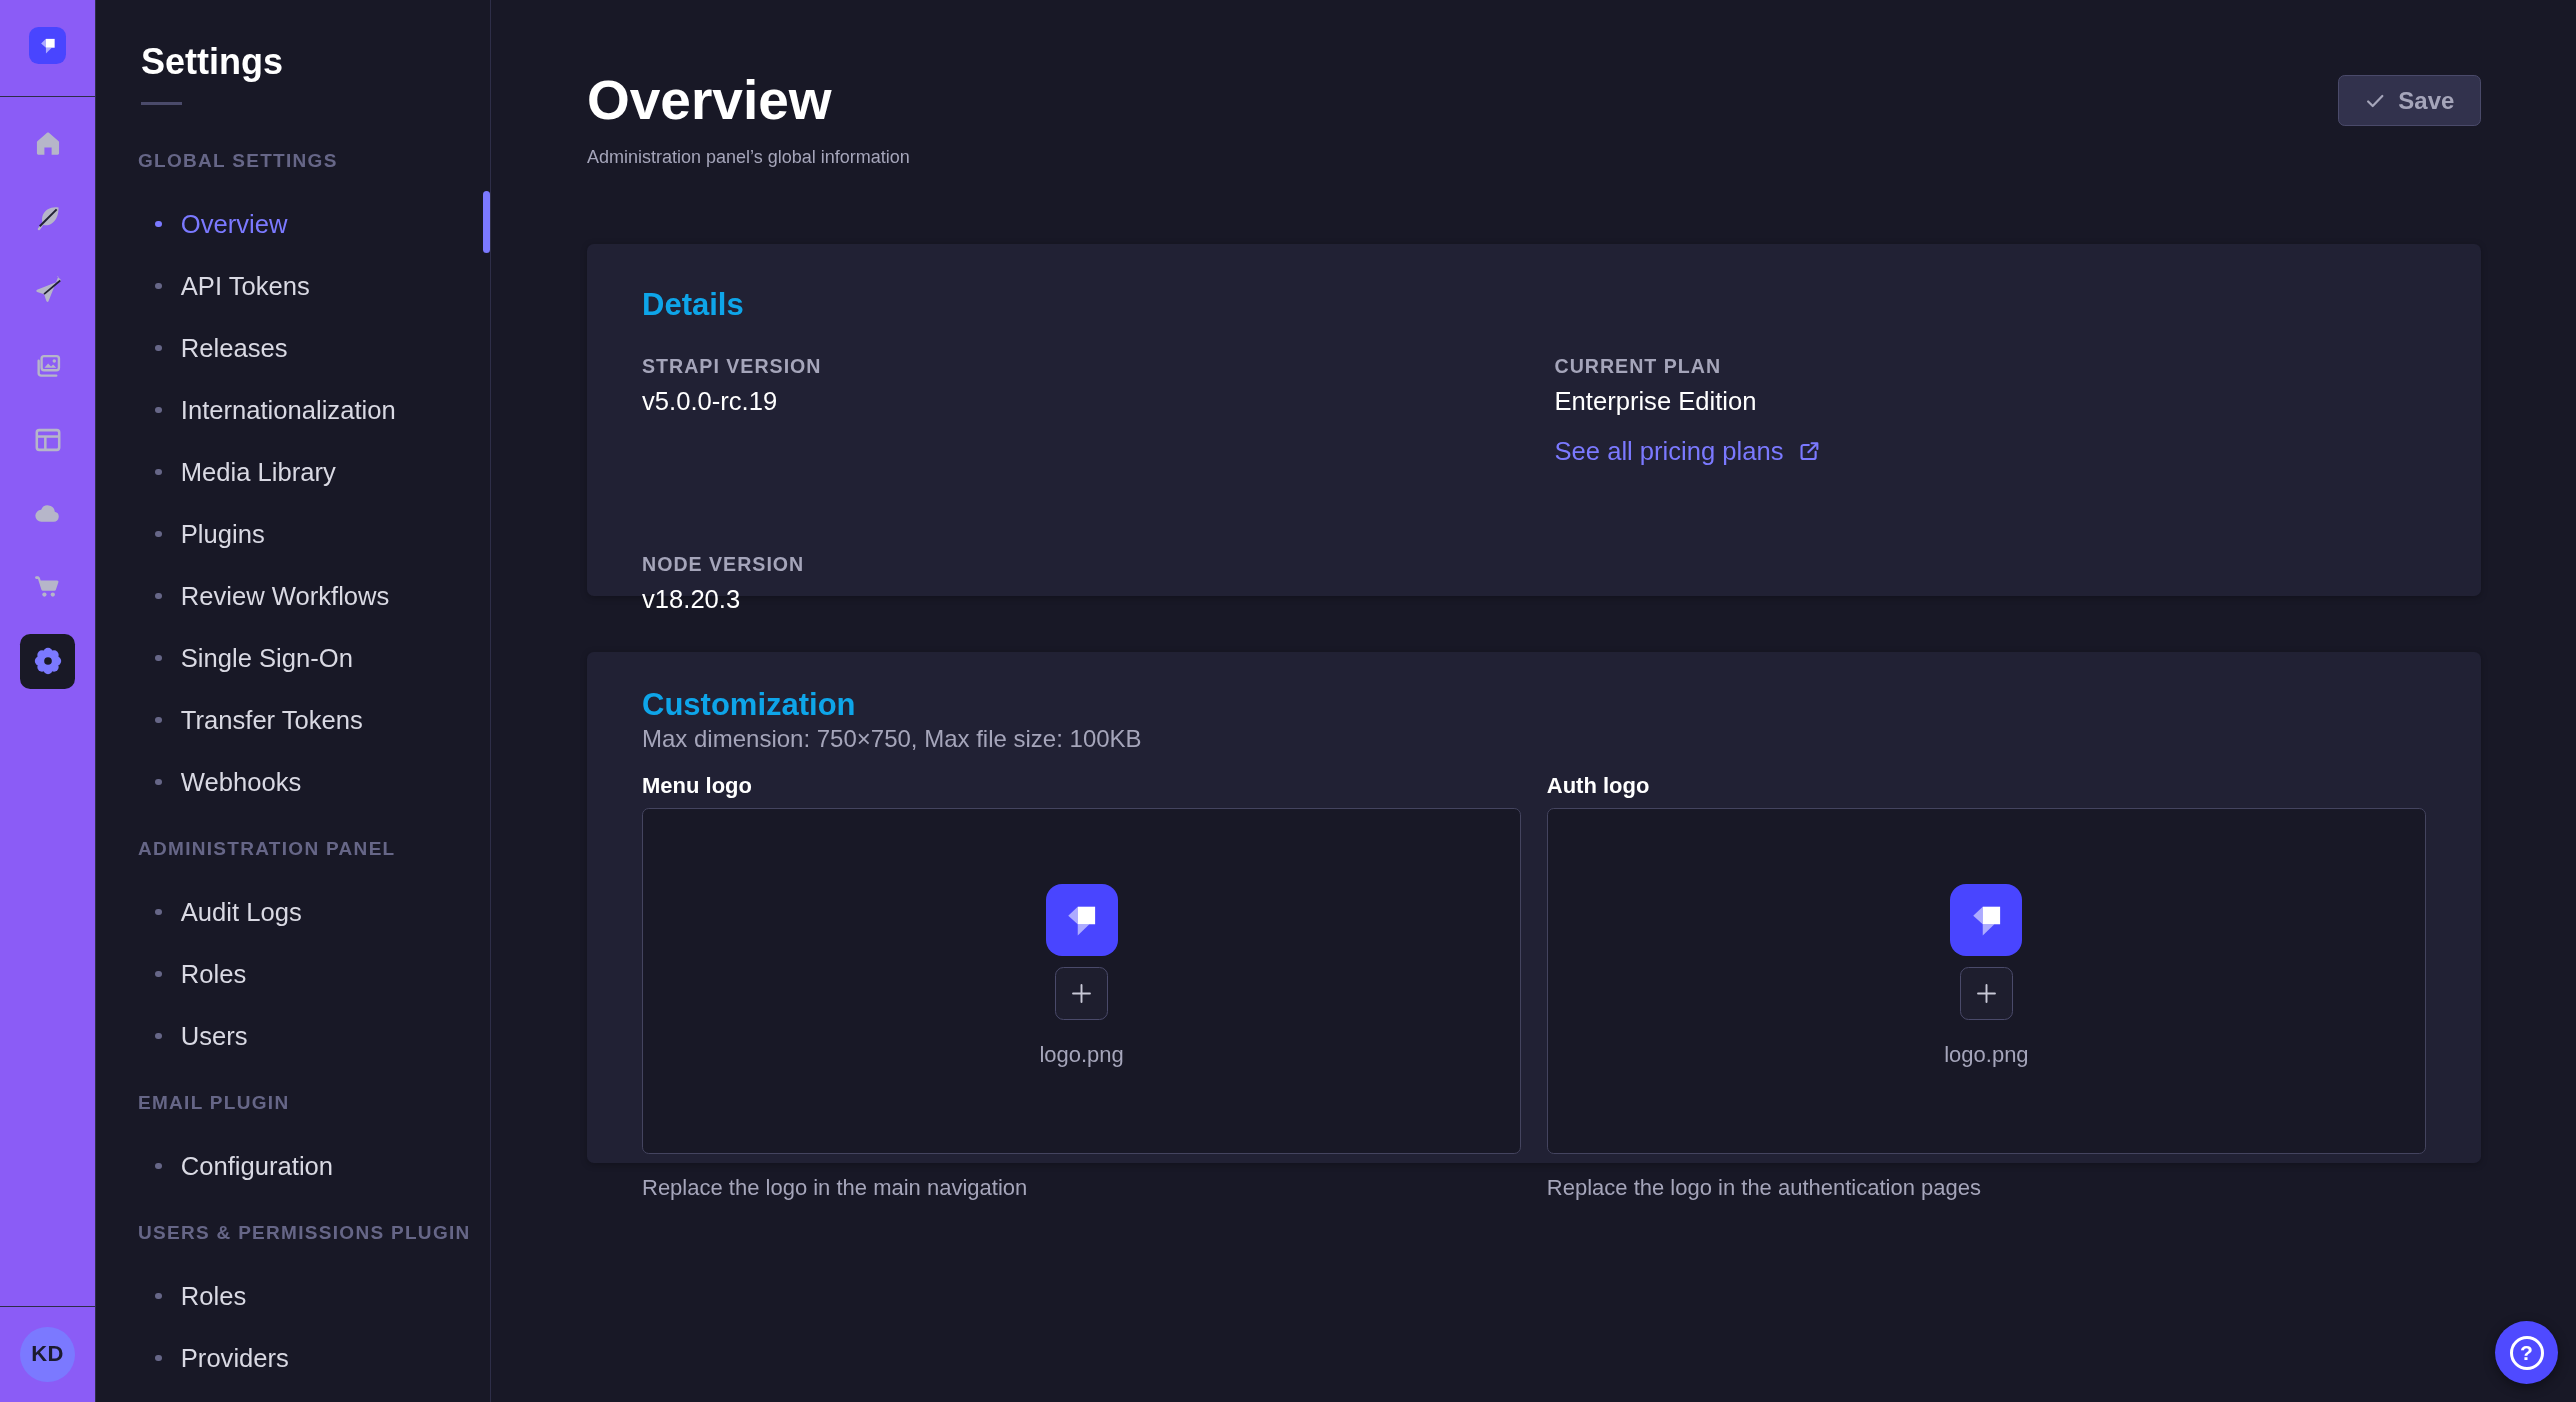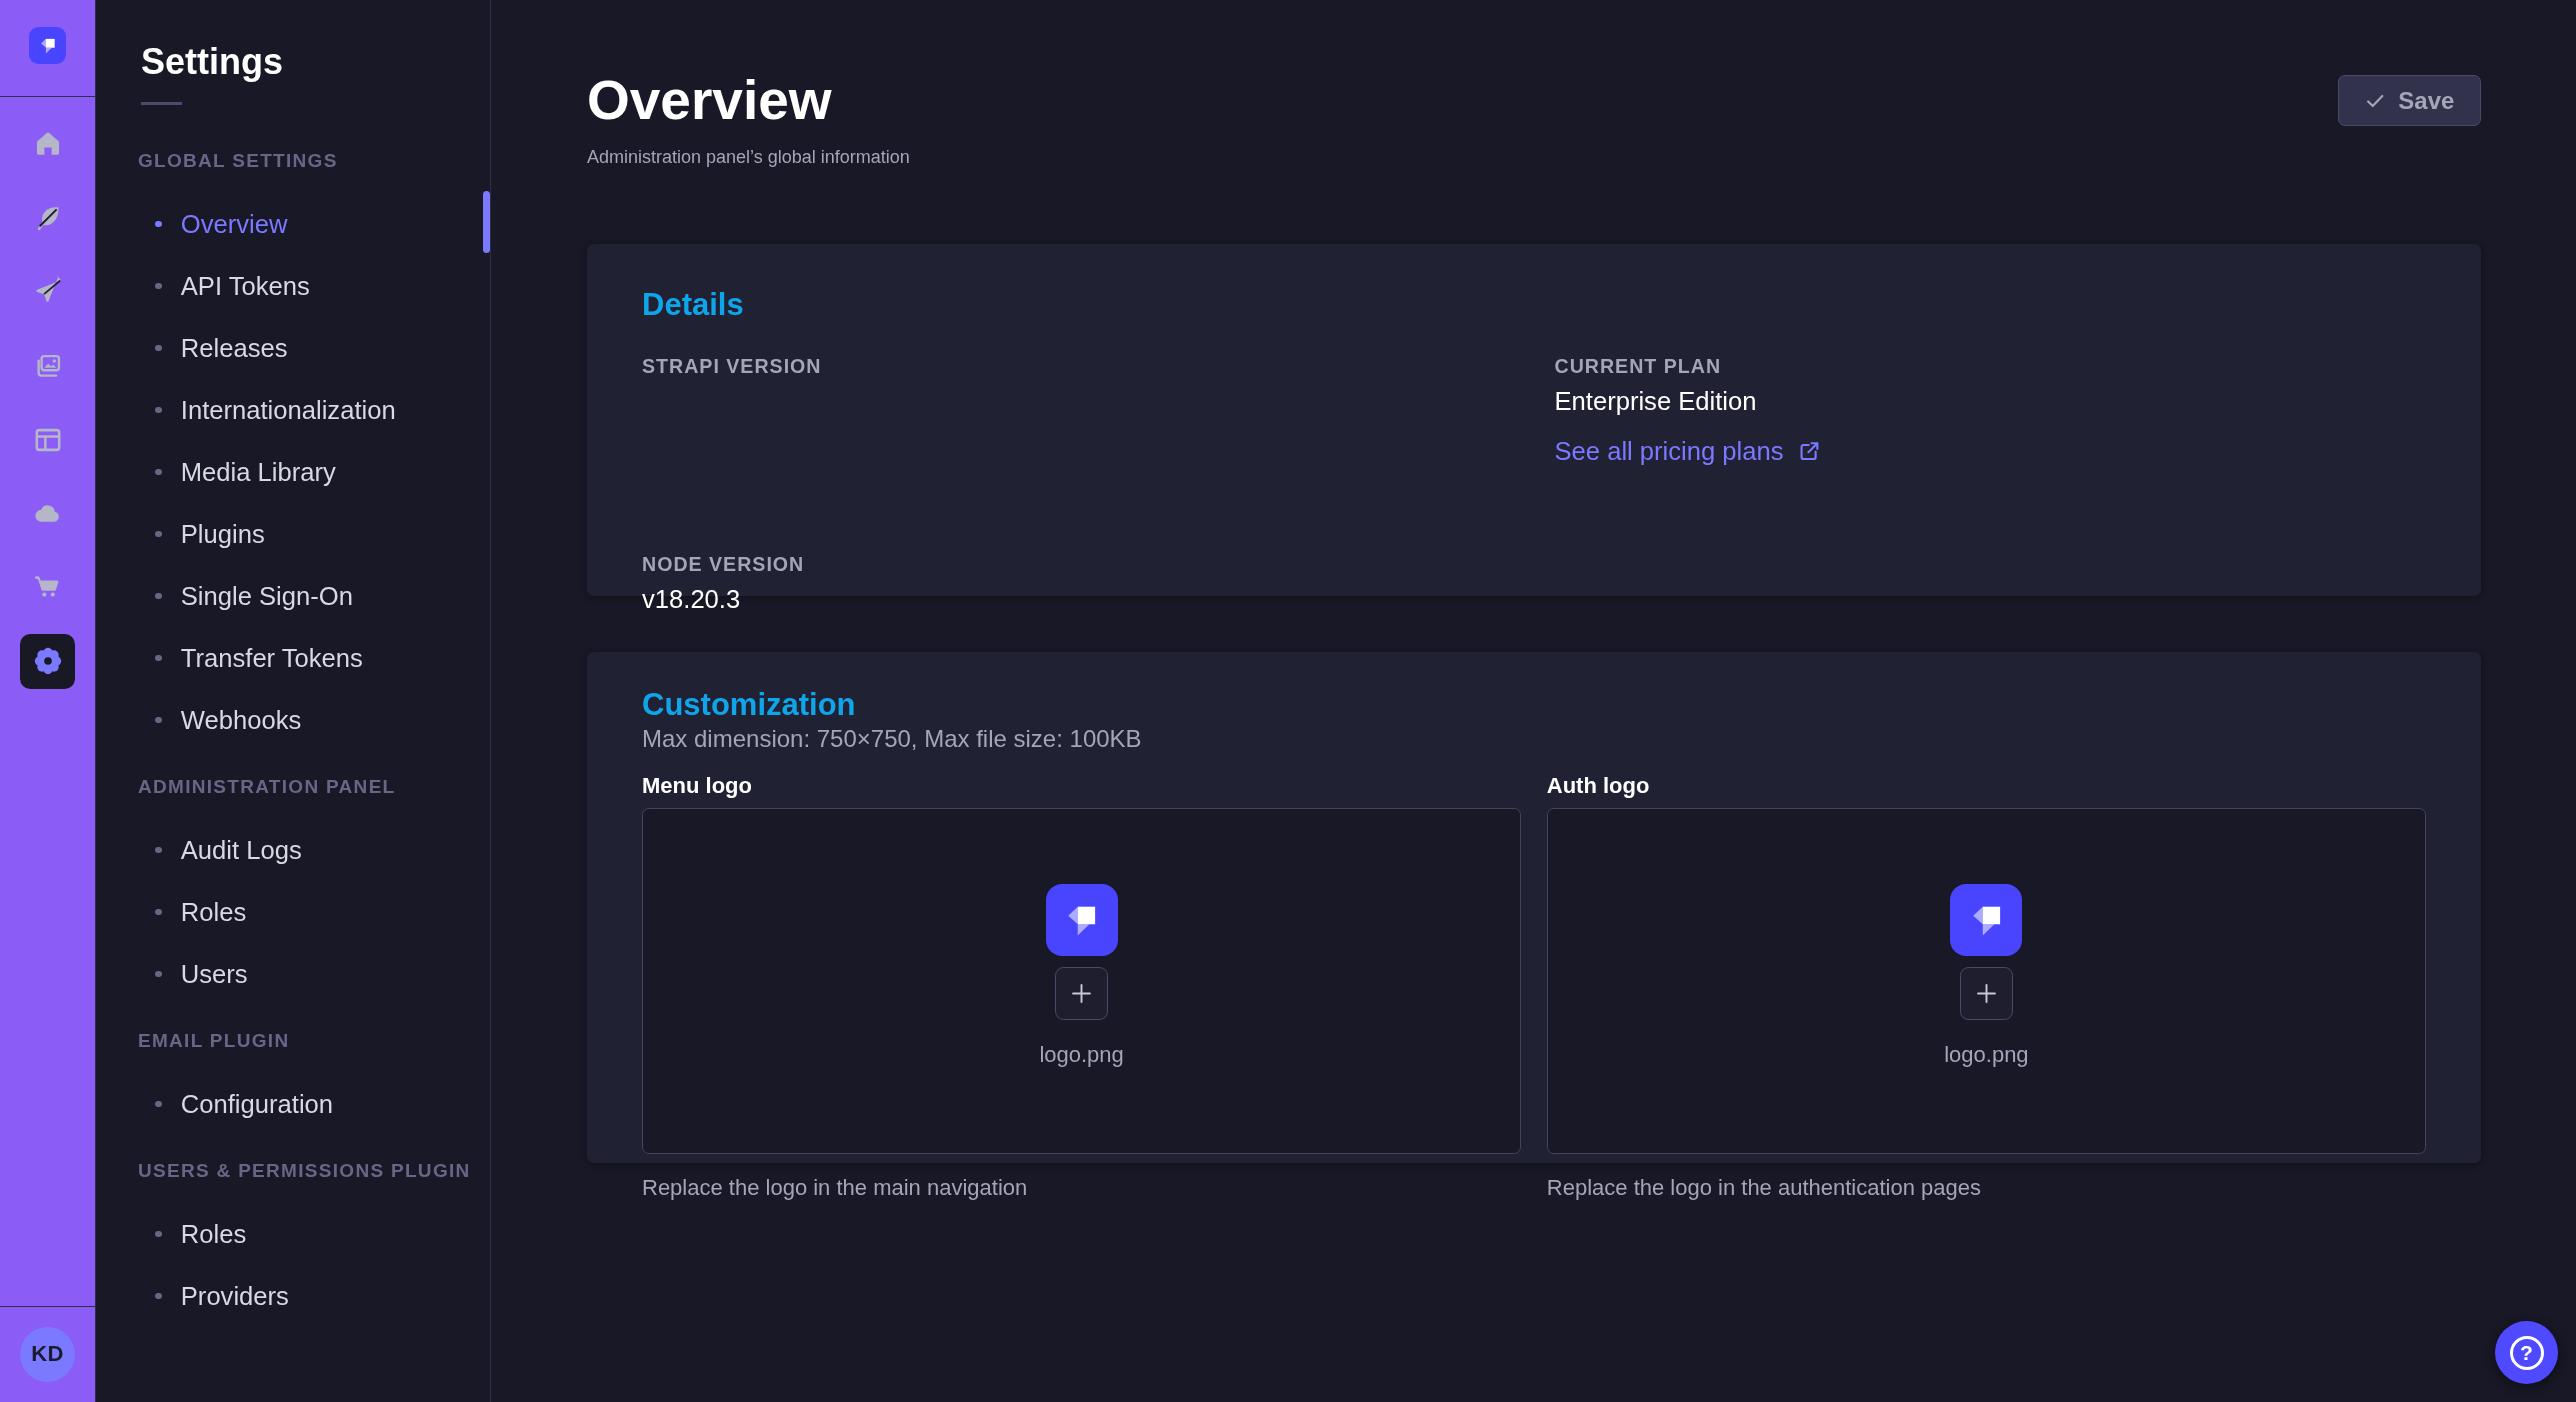--- a/index.html
+++ b/index.html
@@ -188,20 +188,24 @@
       <li class="nav-item">
           <span class="dot"></span>
           <span class="lbl">Media Library</span>
         </li>
       <li class="nav-item">
           <span class="dot"></span>
           <span class="lbl">Plugins</span>
         </li>
       <li class="nav-item">
           <span class="dot"></span>
+          <span class="lbl">Review Workflows</span>
+        </li>
+      <li class="nav-item">
+          <span class="dot"></span>
           <span class="lbl">Single Sign-On</span>
         </li>
       <li class="nav-item">
           <span class="dot"></span>
           <span class="lbl">Transfer Tokens</span>
         </li>
       <li class="nav-item">
           <span class="dot"></span>
           <span class="lbl">Webhooks</span>
         </li>
@@ -254,20 +258,21 @@
           </svg>
         <span>Save</span>
       </button>
     </div>
 
     <section class="card details">
       <h3>Details</h3>
       <div class="fields-grid">
         <div>
           <div class="field-label">STRAPI VERSION</div>
+          <div class="field-value">v5.0.0-rc.19</div>
         </div>
         <div>
           <div class="field-label">CURRENT PLAN</div>
           <div class="field-value">Enterprise Edition</div>
           <a class="plan-link">
             <span>See all pricing plans</span>
             <svg viewBox="0 0 24 24" fill="none" stroke="#7b79ff" stroke-width="2" stroke-linecap="round" stroke-linejoin="round">
               <path d="M12 5.6H7.2a2 2 0 0 0-2 2v9.2a2 2 0 0 0 2 2h9.2a2 2 0 0 0 2-2V12"></path>
               <path d="M14.6 4h5.4v5.4"></path>
                 <path d="M11.6 12.4L19.6 4.4"></path>

